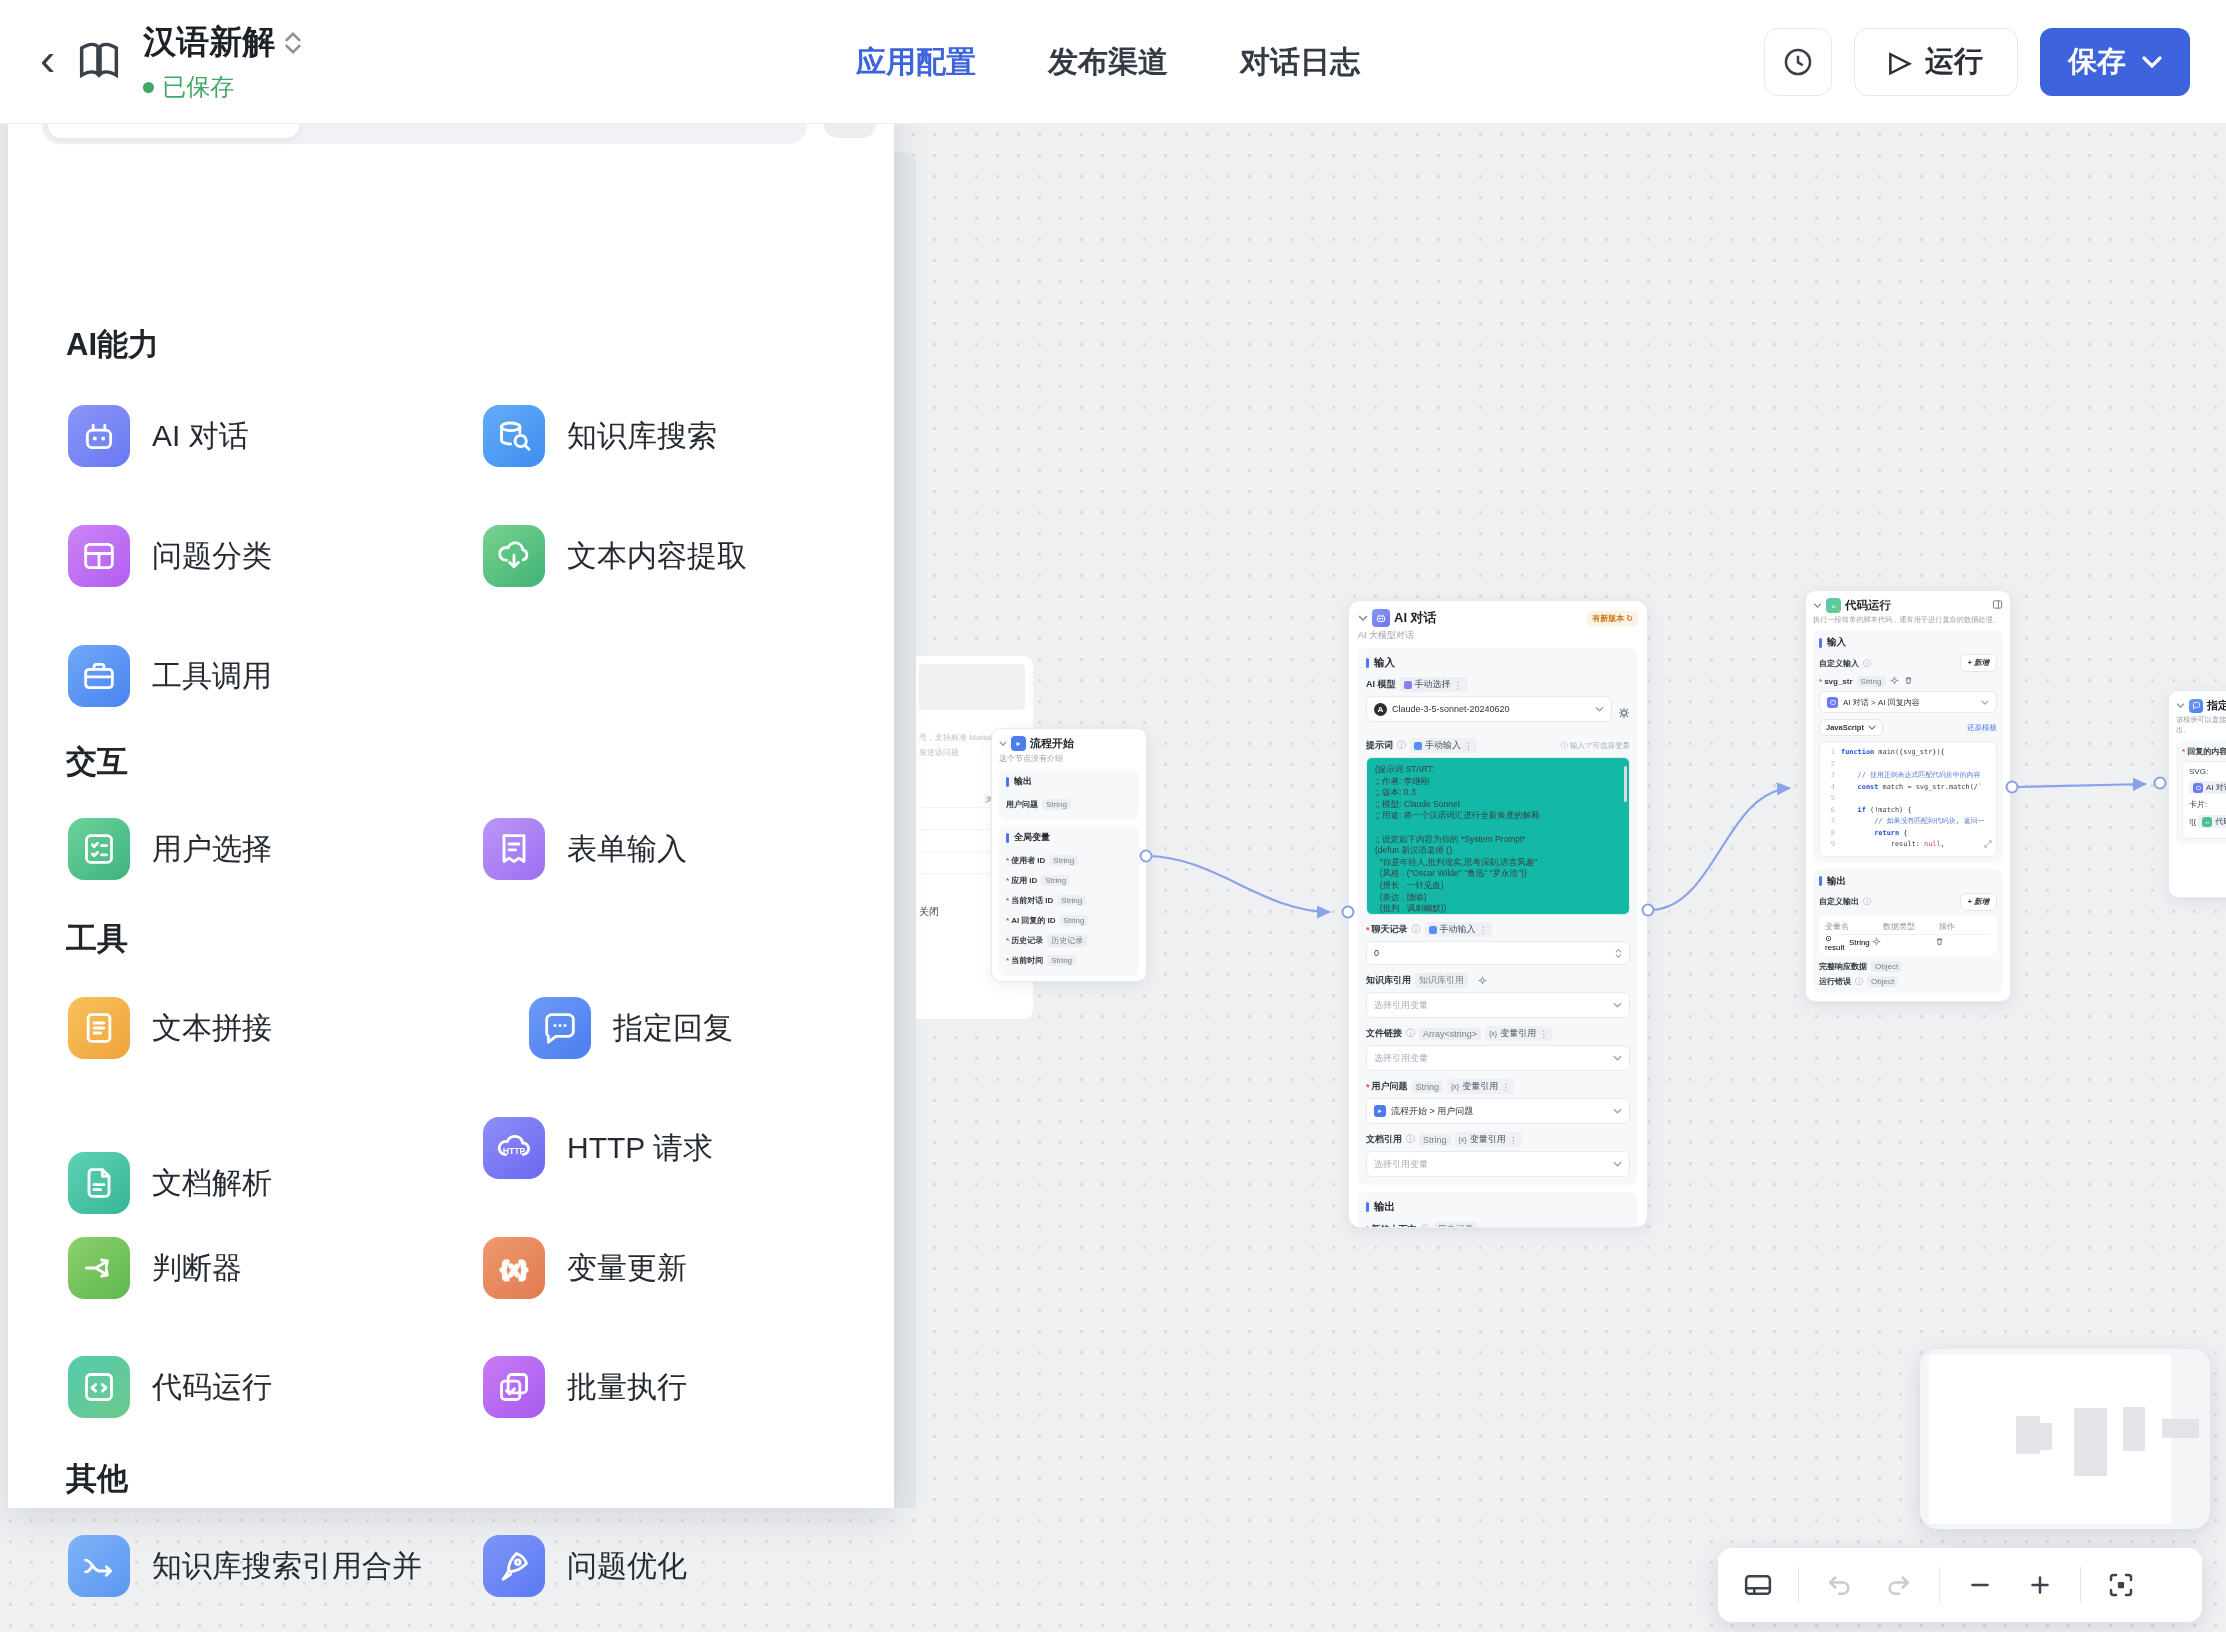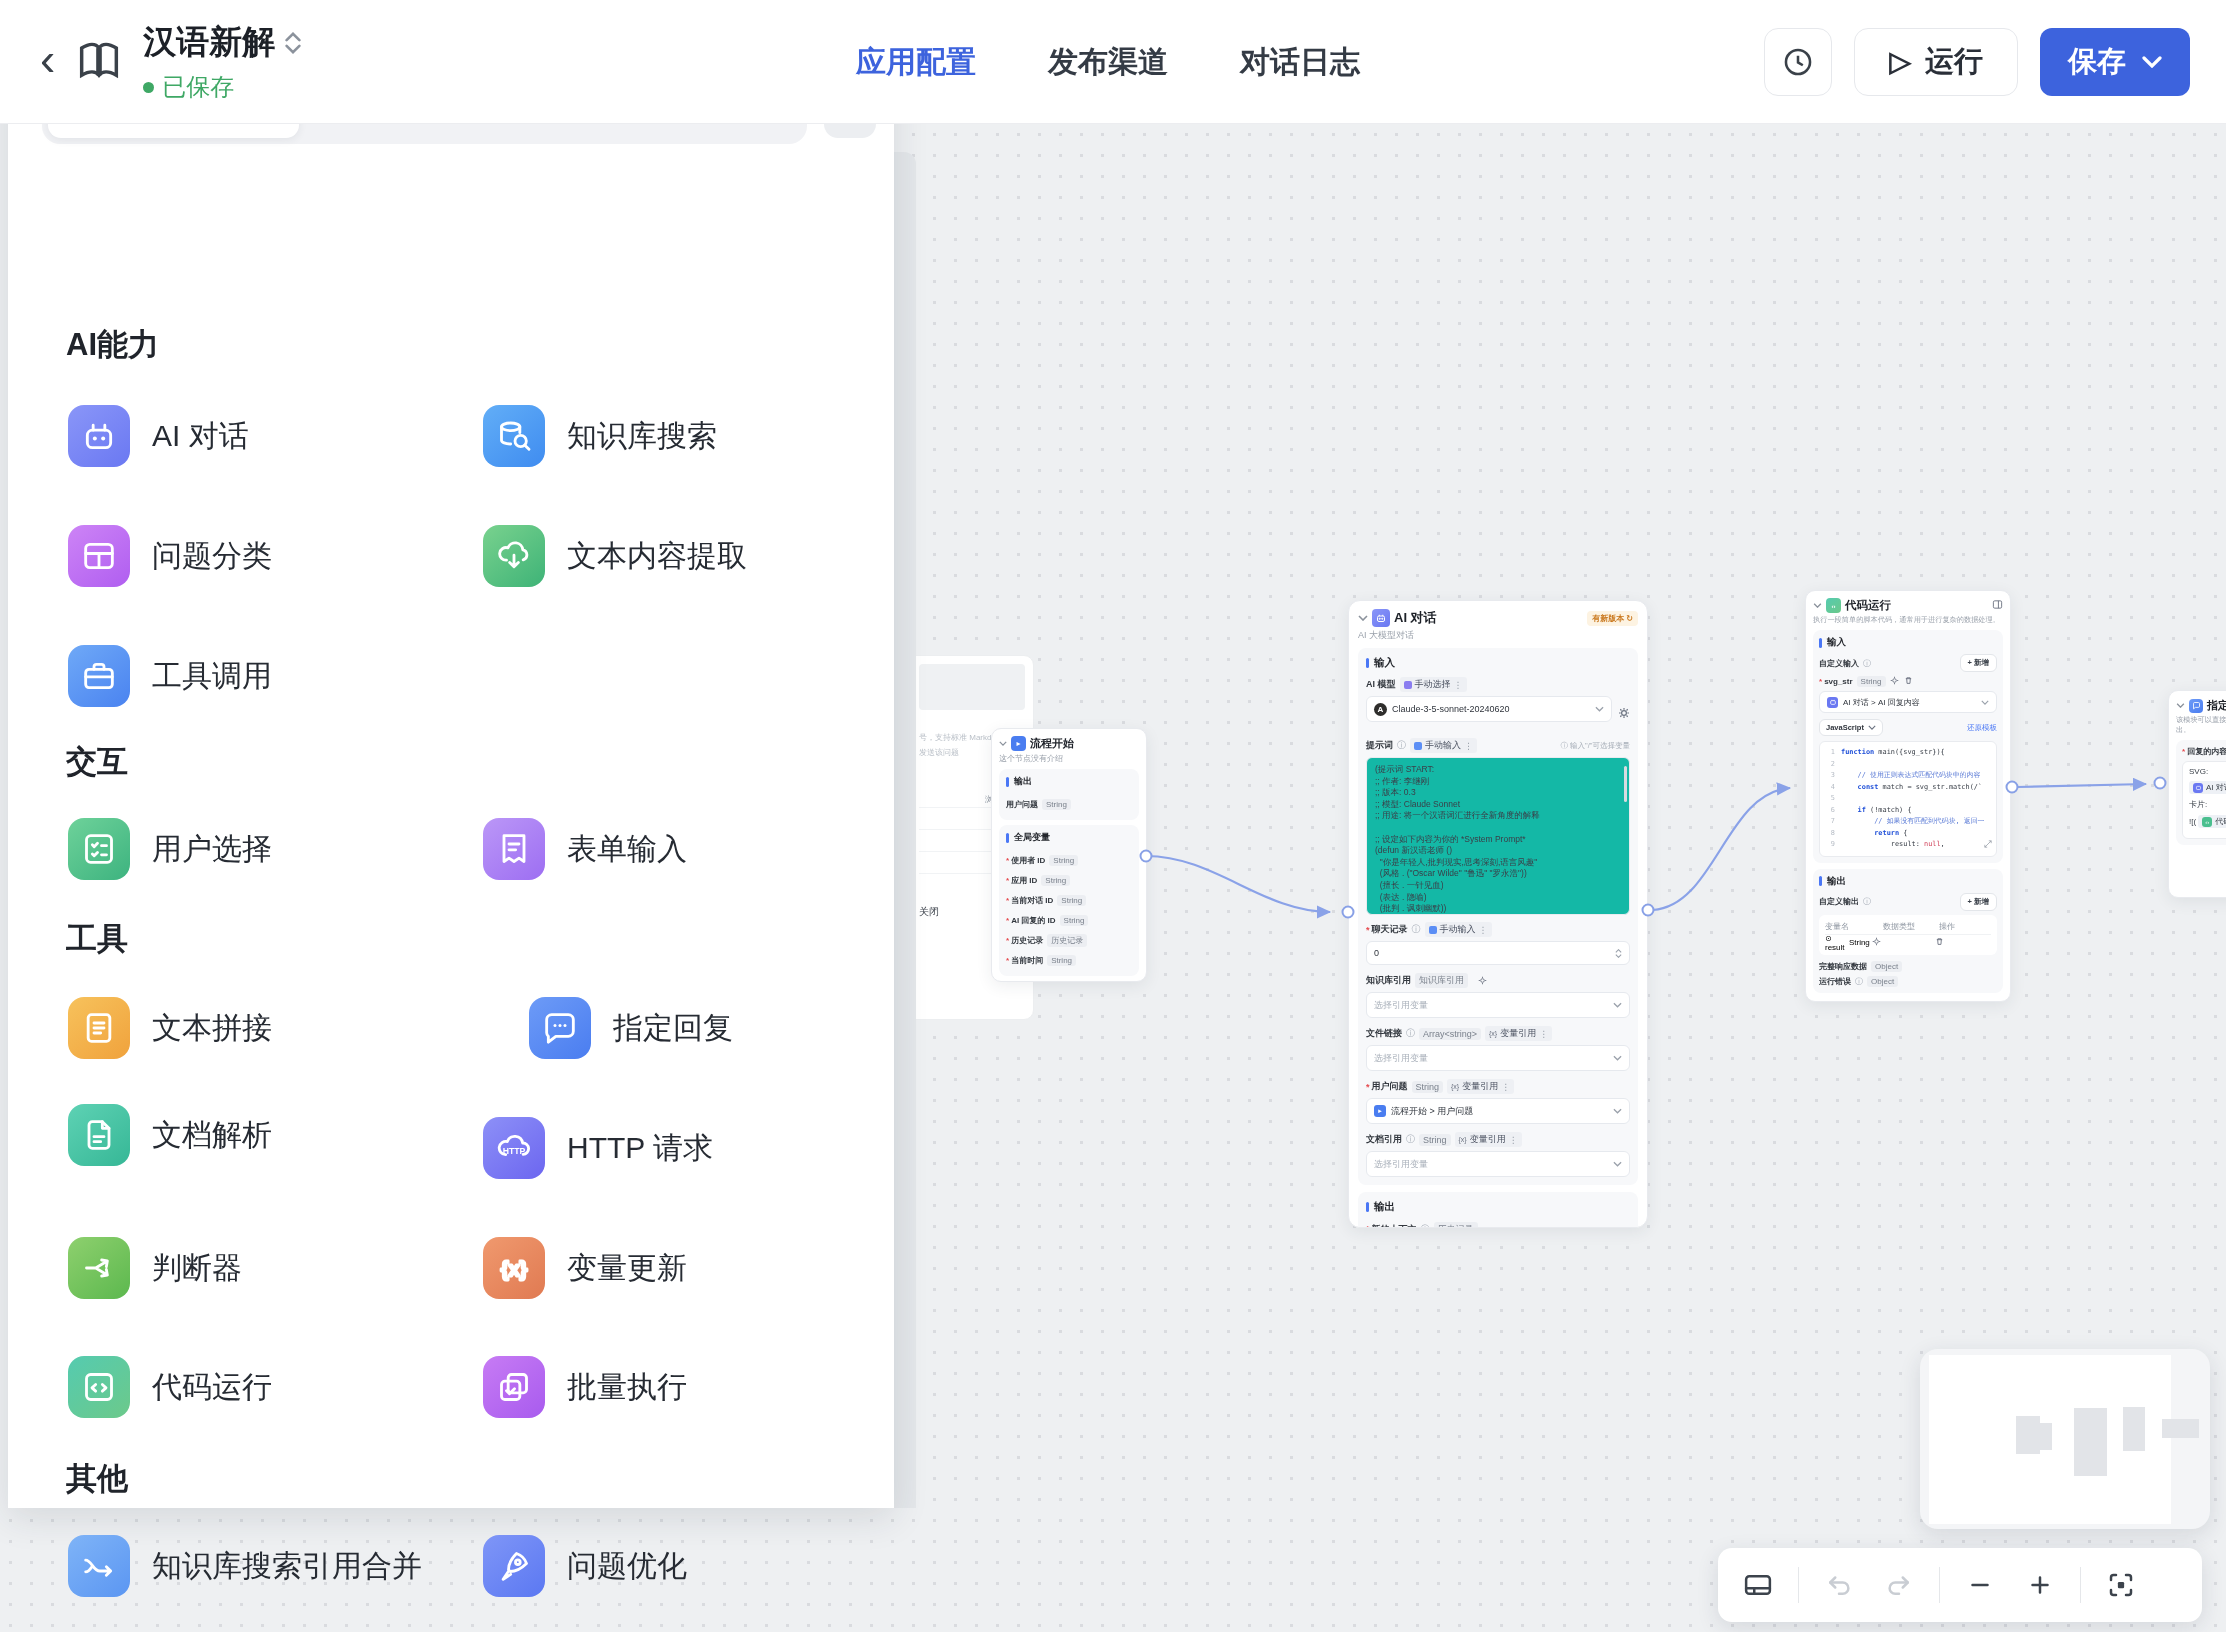--- a/index.html
+++ b/index.html
@@ -141,21 +141,21 @@
   
   #code-node { left:1805px; top:466px; width:206px; height:412px; font-size:8px; padding:7px; }
   #code-node .ntitle { font-size:11.5px; }
   #code-node .nico { width:15px; height:15px; background:linear-gradient(140deg,#55cbb0,#6cc98a); font-size:6px; }
   #code-node .nsub { font-size:7.2px; margin:2px 0 5px; }
   #code-node .ncard { padding:6px; margin-bottom:6px; }
   #code-node .sec { font-size:9.5px; margin-bottom:5px; }
   #code-node .frow { margin-bottom:4px; }
   #code-node .nsel { height:22px; margin-bottom:6px; font-size:8px; }
   .addbtn { margin-left:auto; background:#fff; border:1px solid #e3e6ea; border-radius:6px; padding:3px 7px;
-            font-size:7.5px; color:#3a4049; font-weight:600; cursor:pointer; }
+            font-size:7.5px; color:#3a4049; font-weight:600; cursor:pointer;font-style:italic; }
   .langrow { display:flex; align-items:center; margin-bottom:5px; }
   .langpill { background:#fff; border:1px solid #e3e6ea; border-radius:6px; padding:3px 6px; display:flex;
               align-items:center; gap:4px; font-size:7.5px; color:#2f343c; font-weight:600; }
   .resetlink { margin-left:auto; color:#4a77f5; font-size:7.5px; cursor:pointer; }
   .cbox { background:#fff; border:1px solid #e9ebef; border-radius:6px; padding:5px 6px;
           font-family:"DejaVu Sans Mono",monospace; font-size:6.9px; line-height:11.5px; position:relative; }
   .cline { display:flex; white-space:pre; }
   .ln { width:9px; color:#b6bcc5; margin-right:6px; text-align:right; flex:none; }
   .kw { color:#1d4ed8; font-weight:700; } .cm { color:#5b7bd6; } .nl { color:#d1435b; } .tx { color:#353b44; }
   .cexp { position:absolute; right:4px; bottom:3px; color:#9aa1ab; }
@@ -859,21 +859,21 @@
           <div class="tile t-chat">
             <svg viewBox="0 0 24 24" stroke="#fff" fill="none" stroke-width="1.7" stroke-linecap="round" stroke-linejoin="round">
               <path d="M4 7a3 3 0 0 1 3-3h10a3 3 0 0 1 3 3v7a3 3 0 0 1-3 3H9.5L5 20.5V17a3 3 0 0 1-1-2.2z"></path>
               <circle cx="9" cy="10.5" r=".9" fill="#fff" stroke="none"></circle>
               <circle cx="12" cy="10.5" r=".9" fill="#fff" stroke="none"></circle>
               <circle cx="15" cy="10.5" r=".9" fill="#fff" stroke="none"></circle>
             </svg>
           </div>
           <div class="plabel">指定回复</div>
         </div>
-        <div class="pitem" style="left: 60px; top: 1088px;">
+        <div class="pitem" style="left: 60px; top: 1136px;">
           <div class="tile t-docparse">
             <svg viewBox="0 0 24 24" stroke="#fff" fill="none" stroke-width="1.7" stroke-linecap="round" stroke-linejoin="round">
               <path d="M6 6a2 2 0 0 1 2-2h6l4 4v10a2 2 0 0 1-2 2H8a2 2 0 0 1-2-2z"></path>
               <path d="M14 4v4h4M9 13h6M9 16h4"></path>
             </svg>
           </div>
           <div class="plabel">文档解析</div>
         </div>
         <div class="pitem" style="left: 475px; top: 1101px;">
           <div class="tile t-http">

